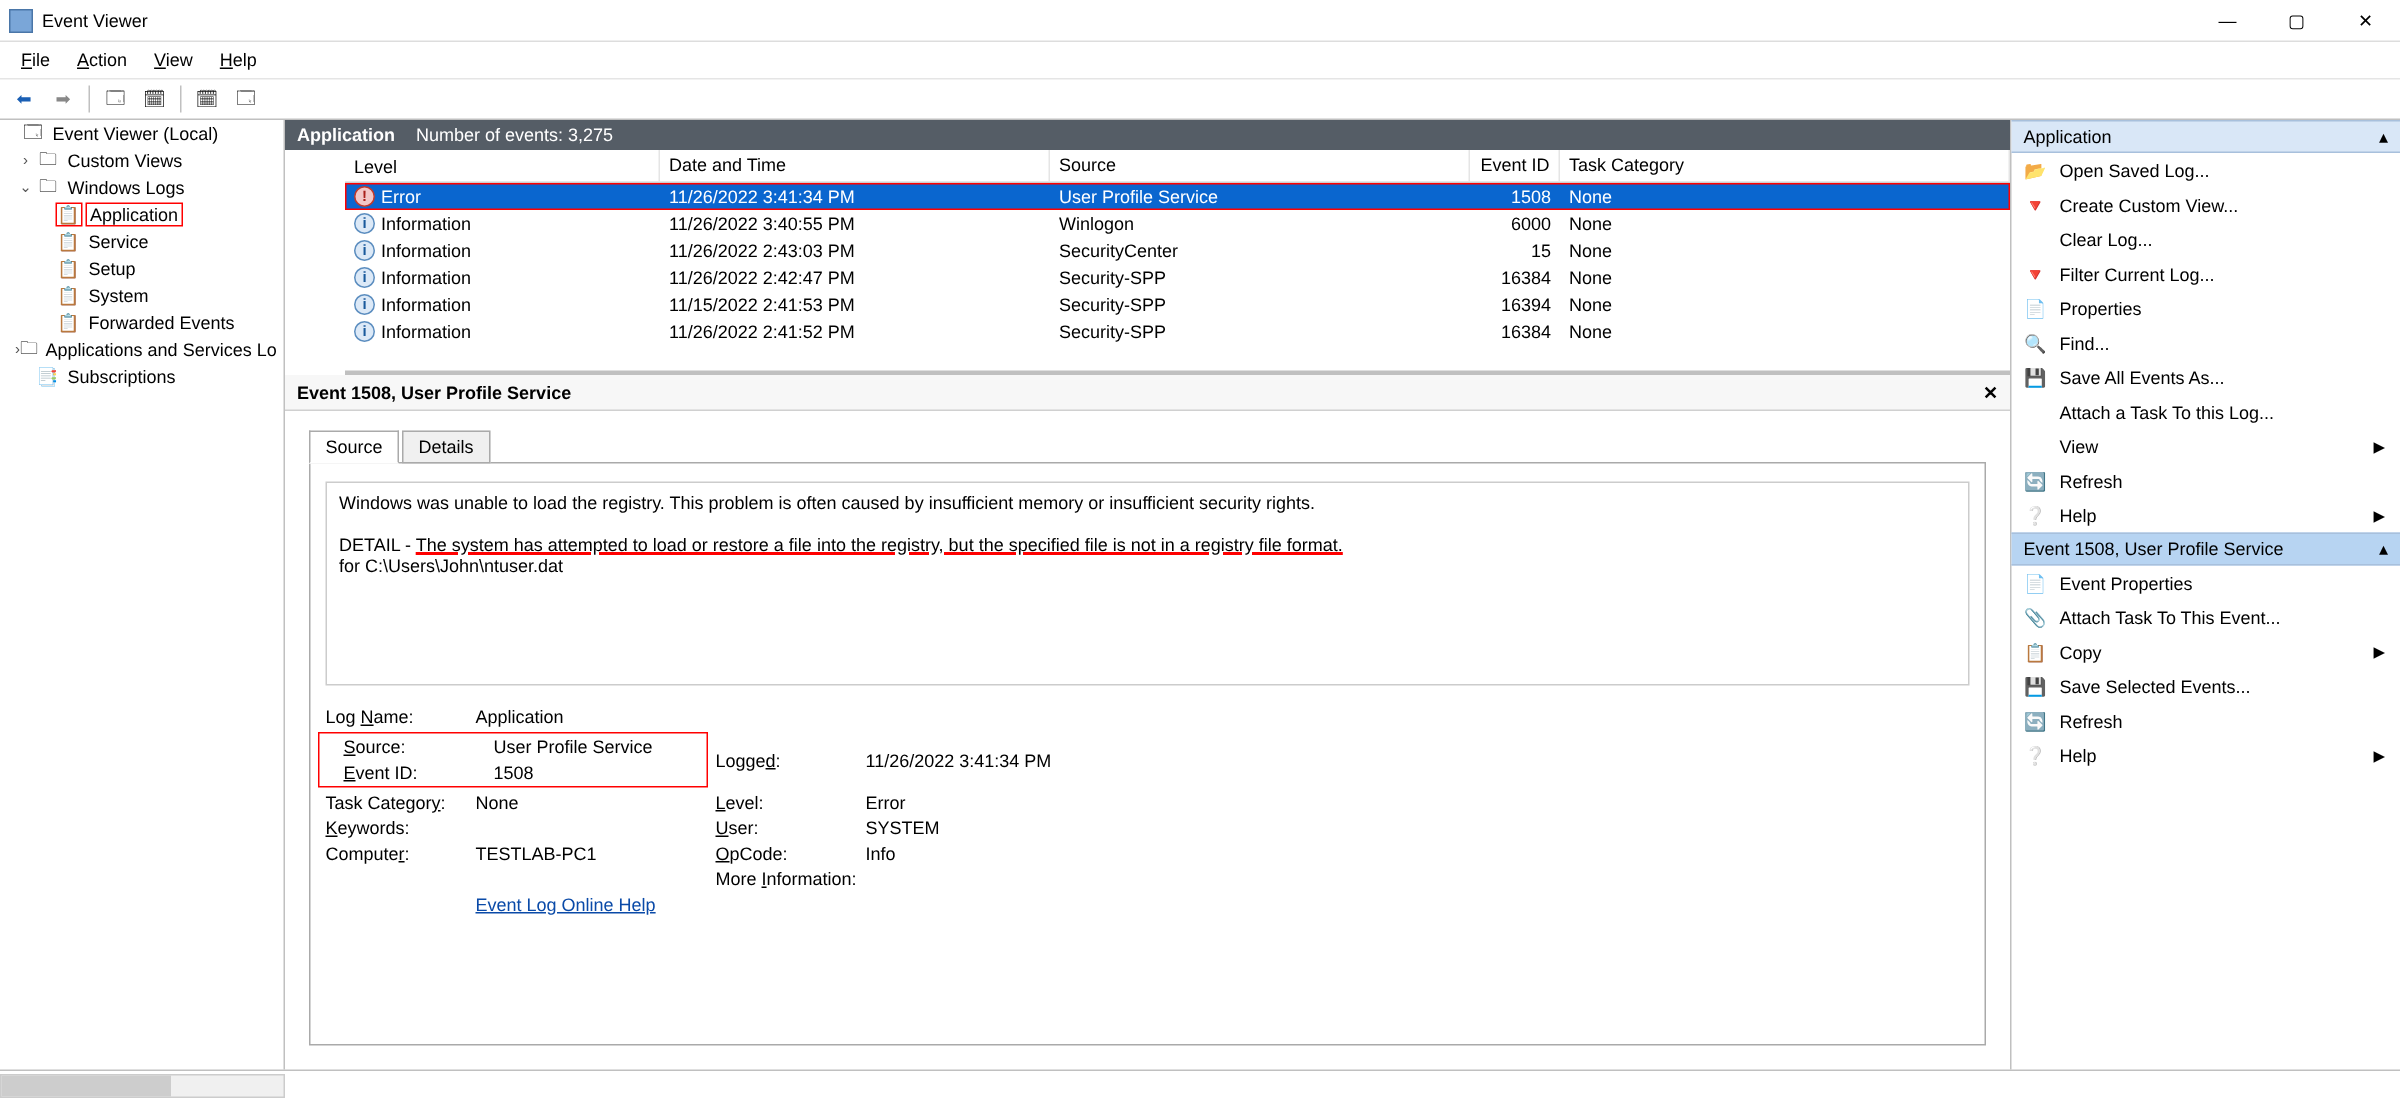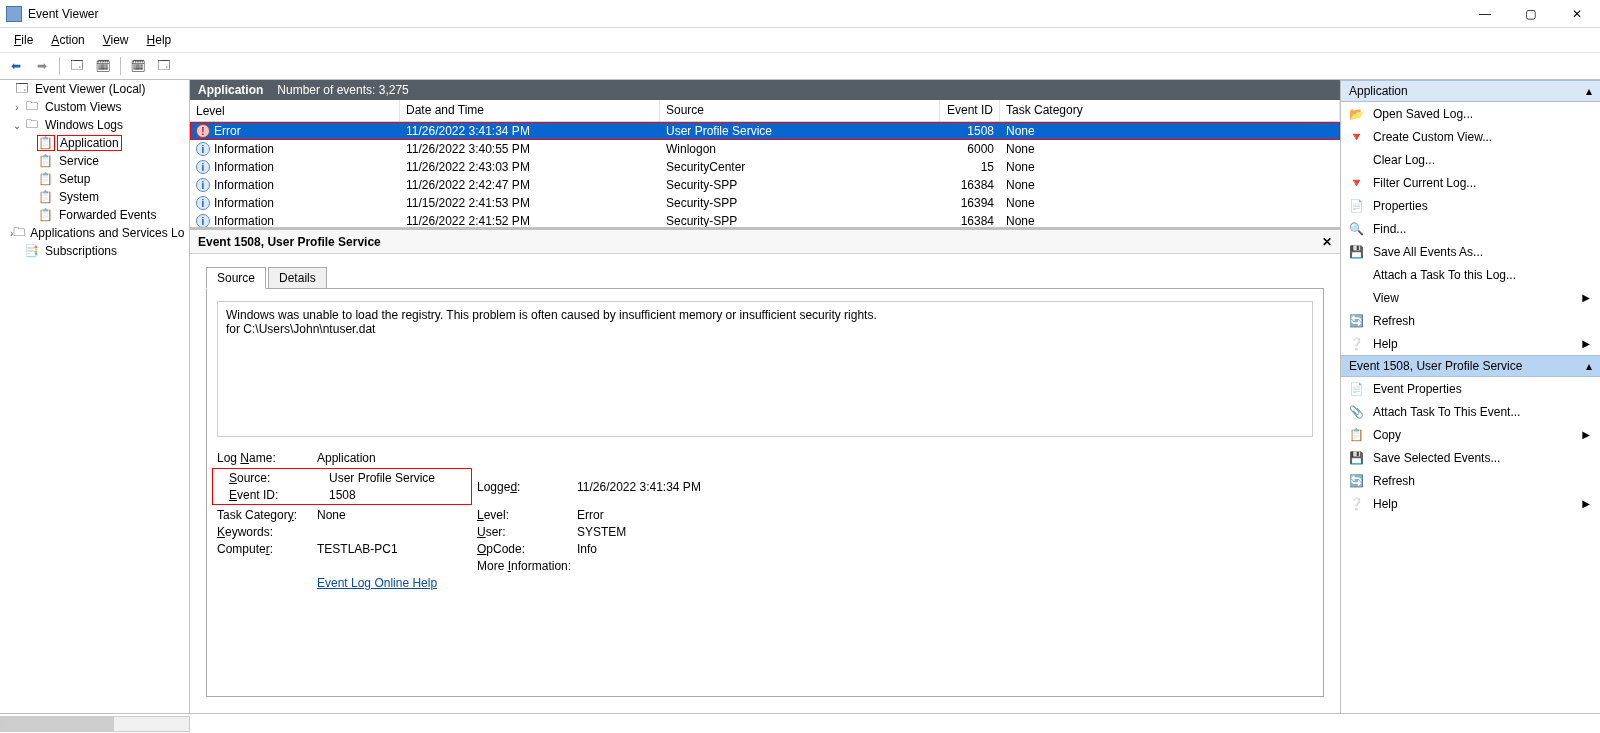--- a/index.html
+++ b/index.html
@@ -31,21 +31,21 @@
 .right { width:260px; border-left:1px solid #c0c0c0; display:flex; flex-direction:column; }
 .footer { position:absolute; bottom:0; left:0; right:0; height:20px; display:flex; align-items:center; border-top:1px solid #c0c0c0;}
 .footer .scr { flex:0 0 190px; height:16px; background:#f0f0f0; border:1px solid #ccc; position:relative;}
 .footer .scr::after{content:"";position:absolute;left:0;top:0;width:60%;height:100%;background:#cdcdcd;}
 
 
 .chead { height:20px; background:#555d66; color:#fff; display:flex; align-items:center; padding:0 8px; gap:14px; font-weight:600;}
 .chead .count{ font-weight:400;}
 
 
-.tbl { height:130px; display:flex; flex-direction:column; border-bottom:3px solid #c0c0c0;}
+.tbl { height:150px; display:flex; flex-direction:column; border-bottom:3px solid #c0c0c0;margin-left:40px;}
 .thead { height:22px; display:flex; background:#fff; border-bottom:1px solid #d0d0d0;}
 .thead div{ padding:3px 6px; border-right:1px solid #e5e5e5; font-weight:400;}
 .tbody { flex:1; overflow-y:scroll;}
 .trow { display:flex; height:18px; align-items:center;}
 .trow.sel { background:#0a66cf; color:#fff;}
 .trow.err.sel { outline:1px solid red; outline-offset:-1px;}
 .trow div{ padding:0 6px; overflow:hidden; white-space:nowrap;}
 .c-lvl{width:210px; display:flex; align-items:center; gap:4px;}
 .c-dt{width:260px;}
 .c-src{width:280px;}
@@ -241,20 +241,21 @@
         <span>Event 1508, User Profile Service</span>
         <span style="font-weight:bold;cursor:pointer;">✕</span>
       </div>
       <div class="tabs">
         <div class="tab act">Source</div>
         <div class="tab">Details</div>
       </div>
       <div class="dbox">
         <div class="dmsg">
           <div class="m1">Windows was unable to load the registry. This problem is often caused by insufficient memory or insufficient security rights.</div>
+          <div class="m2"><span>DETAIL - </span><span class="ul">The system has attempted to load or restore a file into the registry, but the specified file is not in a registry file format.</span></div>
           <div class="m3">for C:\Users\John\ntuser.dat</div>
         </div>
         <div class="props">
           <span class="lab">Log <u>N</u>ame:</span>
           <span>Application</span>
           <span></span>
             <span></span>
 
           <div class="boxred">
             <span class="lab"><u>S</u>ource:</span>

